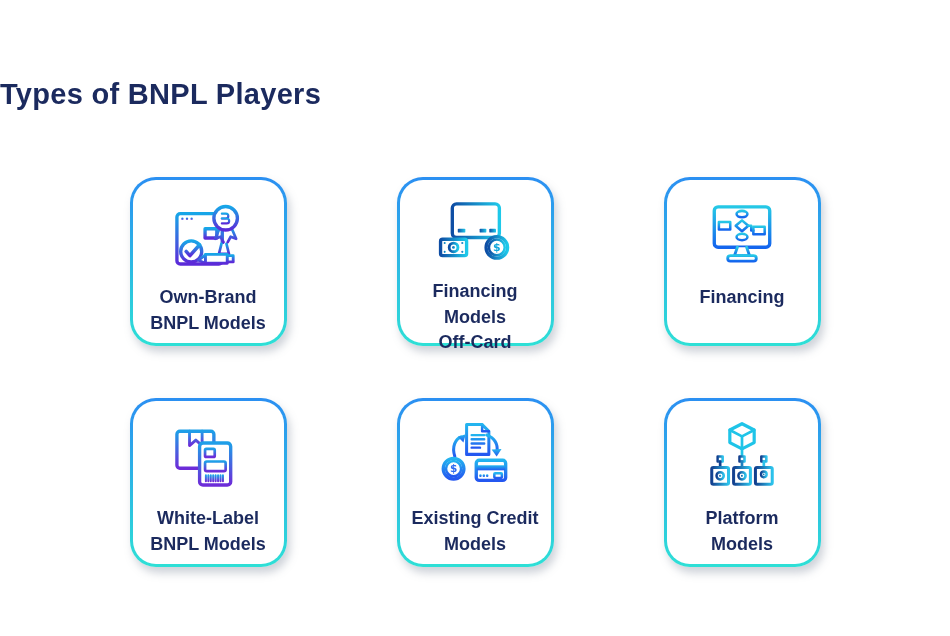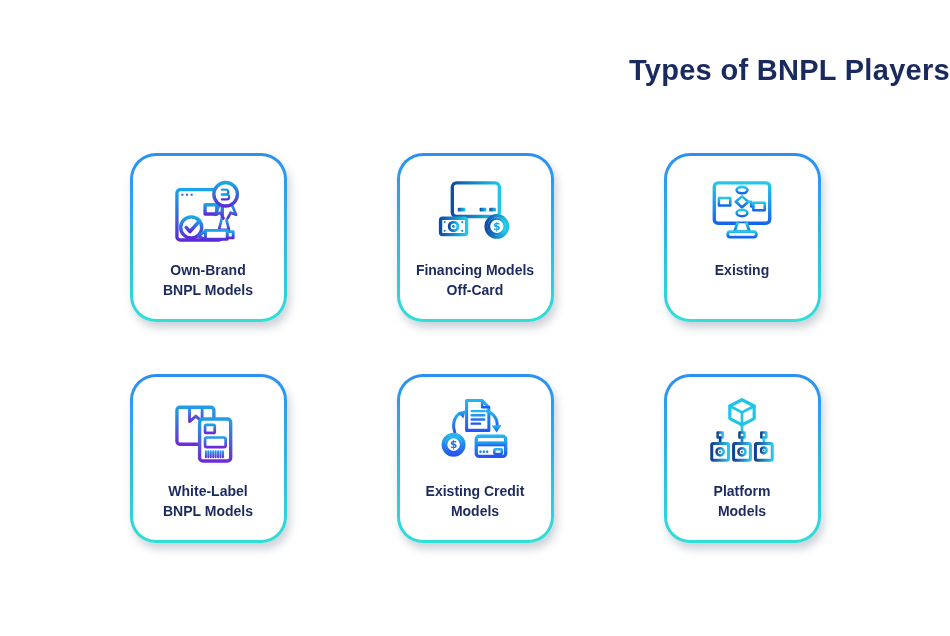--- a/index.html
+++ b/index.html
@@ -5,22 +5,22 @@
   * { box-sizing: border-box; }
   html, body { margin: 0; padding: 0; }
   body {
     width: 950px; height: 636px;
     background: #ffffff;
     font-family: "Liberation Sans", sans-serif;
     overflow: hidden;
   }
   .title {
     margin: 0;
-    padding-top: 54px;
-    text-align: right;
+    padding-top: 78px;
+    text-align: left;
     font-size: 29px;
     font-weight: 800;
     letter-spacing: 0.3px;
     color: #1b2a5e;
   }
   .grid {
     margin-top: 66px;
     display: grid;
     grid-template-columns: repeat(3, 157px);
     column-gap: 110px;
@@ -43,21 +43,21 @@
     height: 90px;
     margin-top: 13px;
     display: flex;
     align-items: center;
     justify-content: center;
   }
   .label {
     margin-top: 2px;
     text-align: center;
     color: #1b2a5e;
-    font-size: 14px;
+    font-size: 18px;
     font-weight: 700;
     line-height: 1.42;
   }
   .label span { display: block; }
   svg { display: block; }
 </style>
 </head>
 <body>
 
 <div class="page">
@@ -169,21 +169,21 @@
               <rect x="22.5" y="31" width="13.5" height="9"></rect>
               <path d="M57.5,35.5 H61 V41 H63.5"></path>
               <rect x="63.5" y="36.5" width="13.5" height="9"></rect>
               <path d="M50,42 V45"></path>
               <ellipse cx="50" cy="48.8" rx="6.5" ry="3.8"></ellipse>
             </g>
           </g>
         </svg>
       </div>
       <div class="label">
-        <span>Existing</span>
+        <span>Financing</span>
       </div>
     </div>
 
     <div class="card">
       <div class="icon-wrap">
         <svg width="86" height="84" viewBox="0 0 100 100" fill="none">
           <defs>
             <linearGradient id="ic4" x1="0" y1="0" x2="0" y2="1">
               <stop offset="0" stop-color="#1e9fe8"></stop>
                 <stop offset="1" stop-color="#6d2bd8"></stop>

